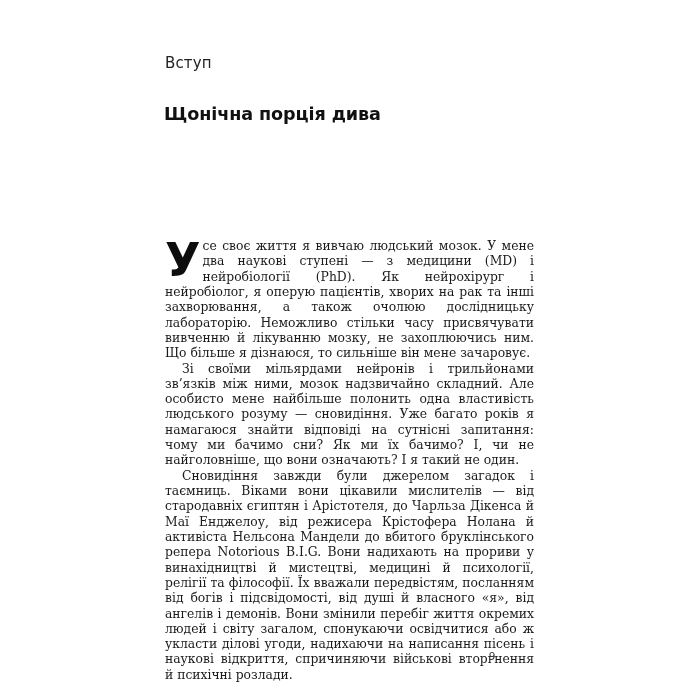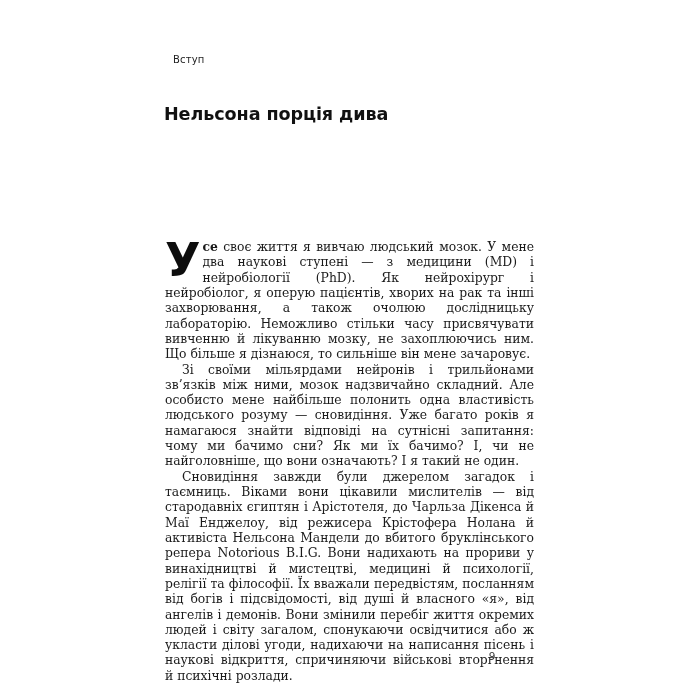--- a/index.html
+++ b/index.html
@@ -19,24 +19,24 @@
   .page {
     position: relative;
     width: 700px;
     height: 700px;
     background: #ffffff;
   }
 
   
   .running-head {
     position: absolute;
-    left: 173px;
+    left: 165px;
     top: 54px;
     font-family: "DejaVu Sans", "Liberation Sans", sans-serif;
-    font-size: 10px;
+    font-size: 15px;
     letter-spacing: 0.15px;
     color: #222222;
     line-height: 1.2;
   }
 
   
   .chapter-title {
     position: absolute;
     left: 164px;
     top: 92px;
@@ -79,21 +79,21 @@
     font-weight: bold;
     font-size: 46px;
     line-height: 40px;
     height: 40px;
     margin: 1px 2px 0 0;
     padding: 0;
     color: #0d0d0d;
   }
 
   .lead-bold {
-    font-weight: bold;
+    font-weight: normal;
   }
 
   .ital {
   }
 
   
   .folio {
     position: absolute;
     left: 0;
     top: 650px;
@@ -108,21 +108,21 @@
     margin-left: 284px;
   }
 </style>
 </head>
 <body>
 
 <div class="page">
 
   <div class="running-head">Вступ</div>
 
-  <h1 class="chapter-title">Нельсона порція дива</h1>
+  <h1 class="chapter-title">Щонічна порція дива</h1>
 
   <div class="body-block">
 
     <p class="first"><span class="dropcap">У</span><span class="lead-bold">се</span><span> своє життя я вивчаю людський мозок. У мене два наукові ступені — з медицини (MD) і нейробіології (PhD). Як нейрохірург і нейробіолог, я оперую пацієнтів, хворих на рак та інші захворювання, а також очолюю дослідницьку лабораторію. Неможливо стільки часу присвячувати вивченню й лікуванню мозку, не захоплюючись ним. Що більше я дізнаюся, то сильніше він мене зачаровує.</span></p>
 
     <p><span>Зі своїми мільярдами нейронів і трильйонами зв’язків між ними, мозок надзвичайно складний. Але особисто мене найбільше полонить одна властивість людського розуму — сновидіння. Уже багато років я намагаюся знайти відповіді на сутнісні запитання: чому ми бачимо сни? Як ми їх бачимо? І, чи не найголовніше, що вони означають? І я такий не один.</span></p>
 
     <p><span>Сновидіння завжди були джерелом загадок і таємниць. Віками вони цікавили мислителів — від стародавніх єгиптян і Арістотеля, до Чарльза Дікенса й Маї Енджелоу, від режисера Крістофера Нолана й активіста Нельсона Мандели до вбитого бруклінського репера Notorious B.I.G. Вони надихають на прориви у винахідництві й мистецтві, медицині й психології, релігії та філософії. Їх вважали передвістям, посланням від богів і підсвідомості, від душі й </span><span class="ital">власного «я»</span><span>, від ангелів і демонів. Вони змінили перебіг життя окремих людей і світу загалом, спонукаючи освідчитися або ж укласти ділові угоди, надихаючи на написання пісень і наукові відкриття, спричиняючи військові вторгнення й психічні розлади.</span></p>
 
   </div>

